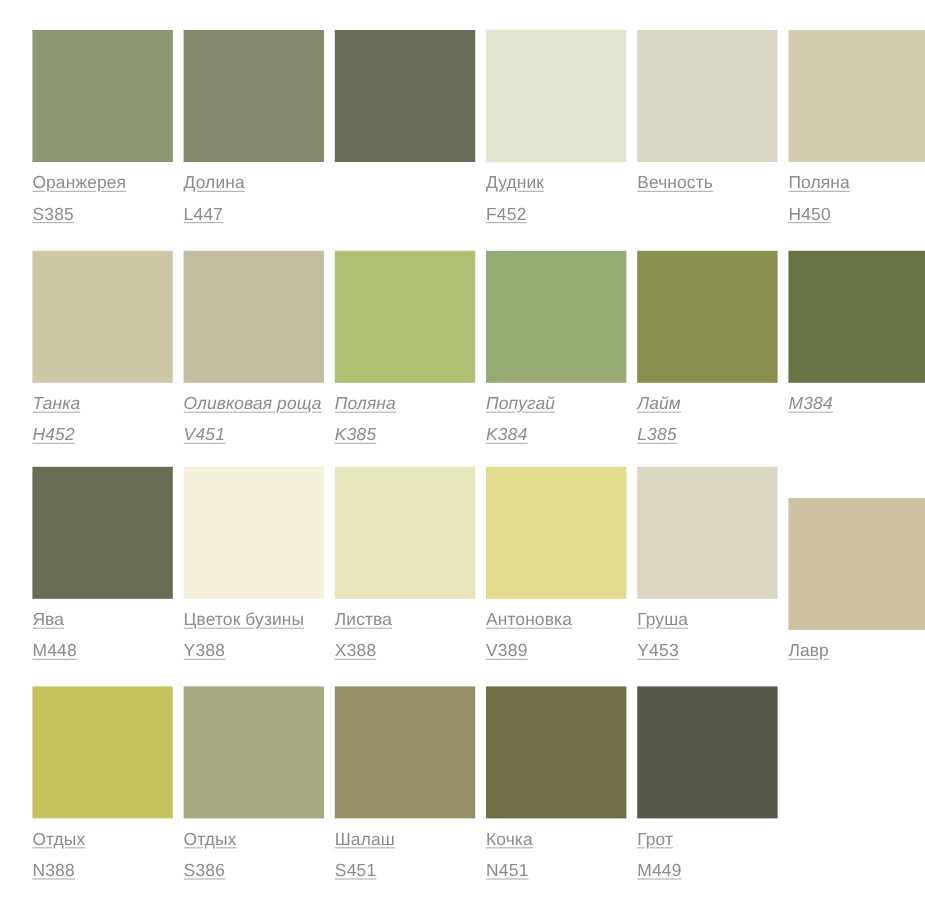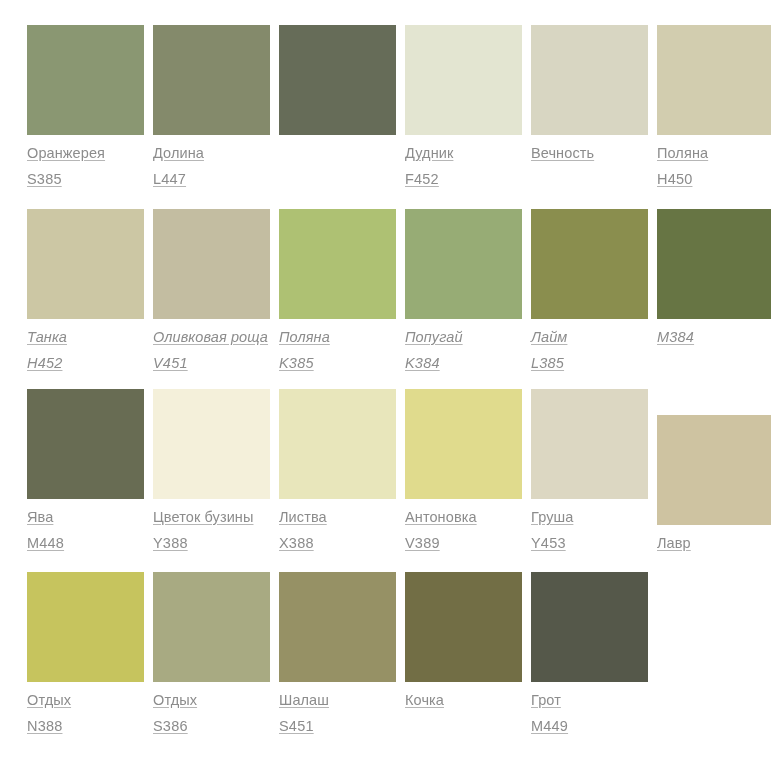--- a/index.html
+++ b/index.html
@@ -224,20 +224,21 @@
       <div class="swatch-chip" style="background-color: rgb(150, 145, 101);"></div>
       <div class="swatch-meta">
         <div class="swatch-name-line"><span class="swatch-name">Шалаш</span></div>
         <div class="swatch-code-line"><span class="swatch-code">S451</span></div>
       </div>
     </div>
     <div class="swatch-cell">
       <div class="swatch-chip" style="background-color: rgb(114, 110, 69);"></div>
       <div class="swatch-meta">
         <div class="swatch-name-line"><span class="swatch-name">Кочка</span></div>
+        <div class="swatch-code-line"><span class="swatch-code">N451</span></div>
       </div>
     </div>
     <div class="swatch-cell">
       <div class="swatch-chip" style="background-color: rgb(85, 88, 74);"></div>
       <div class="swatch-meta">
         <div class="swatch-name-line"><span class="swatch-name">Грот</span></div>
         <div class="swatch-code-line"><span class="swatch-code">M449</span></div>
       </div>
     </div>
   </div>

